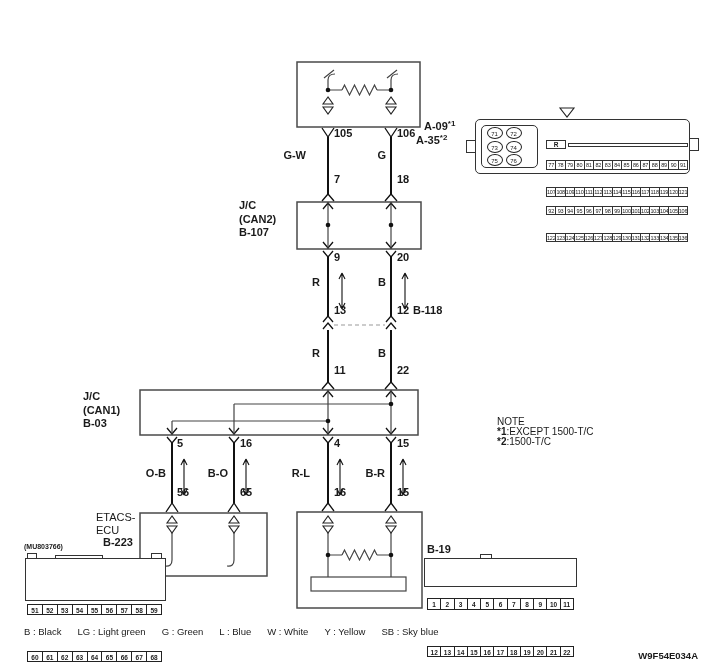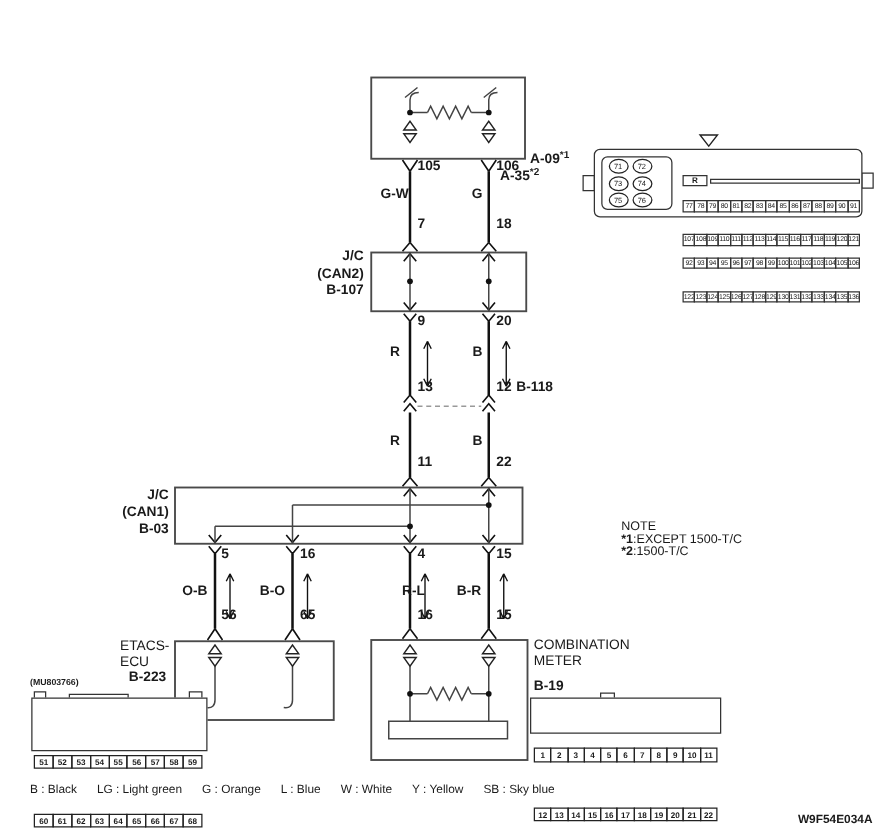--- a/index.html
+++ b/index.html
@@ -11,21 +11,21 @@
   .sym{fill:none;stroke:#111;stroke-width:1.3}
   .thin{fill:none;stroke:#444;stroke-width:1.2}
   .tri{fill:#fff;stroke:#222;stroke-width:1.1}
   .dotg circle{fill:#111;stroke:none}
   .dash{fill:none;stroke:#999;stroke-width:1.2;stroke-dasharray:4 3}
   .arr{fill:none;stroke:#111;stroke-width:1.1}
 
   .abs{position:absolute;white-space:pre}
   .b11{font-size:11px;font-weight:700}
   .ral{text-align:right}
-  .jc{position:absolute;width:52px;text-align:right}
+  .jc{position:absolute;width:52px;text-align:left}
   .jc-line{height:13.5px;font-size:11px;font-weight:700}
   .title-line{height:13px;font-size:11px}
   .sup{font-size:8px;vertical-align:4px;font-weight:700}
   .mu{font-size:7px;font-weight:700}
 
   .note{position:absolute;font-size:10px;line-height:9.5px}
   .note .nt{height:10px}
   .note .star{font-weight:700}
 
   .legend{position:absolute;font-size:9.5px}
@@ -89,25 +89,25 @@
     </g>
 
     <path class="dash" d="M334,325H385"></path>
 
     <path class="arr" d="M342,273V309 M342,273l-3,6M342,273l3,6 M342,309l-3,-6M342,309l3,-6 M405,273V309 M405,273l-3,6M405,273l3,6 M405,309l-3,-6M405,309l3,-6 M184,459V495 M184,459l-3,6M184,459l3,6 M184,495l-3,-6M184,495l3,-6 M246,459V495 M246,459l-3,6M246,459l3,6 M246,495l-3,-6M246,495l3,-6 M340,459V495 M340,459l-3,6M340,459l3,6 M340,495l-3,-6M340,495l3,-6 M403,459V495 M403,459l-3,6M403,459l3,6 M403,495l-3,-6M403,495l3,-6"></path>
 
     <path class="tri" d="M560,108h14l-7,9z"></path>
   </svg>
 
   <span class="abs b11" style="left:424px;top:119px"><span>A-09</span><span class="sup">*1</span></span>
-  <span class="abs b11" style="left:400px;top:133px"><span>A-35</span><span class="sup">*2</span></span>
+  <span class="abs b11" style="left:416px;top:133px"><span>A-35</span><span class="sup">*2</span></span>
 
   <span class="abs b11" style="left:334px;top:127px">105</span>
   <span class="abs b11" style="left:397px;top:127px">106</span>
-  <span class="abs b11 ral" style="left:300px;top:149px;width:27px">G-W</span>
+  <span class="abs b11 ral" style="left:279px;top:149px;width:27px">G-W</span>
   <span class="abs b11 ral" style="left:360px;top:149px;width:26px">G</span>
   <span class="abs b11" style="left:334px;top:173px">7</span>
   <span class="abs b11" style="left:397px;top:173px">18</span>
 
   <div class="jc" style="left:239px;top:199px">
       <div class="jc-line">J/C</div>
       <div class="jc-line">(CAN2)</div>
       <div class="jc-line">B-107</div>
     </div>
 
@@ -131,33 +131,32 @@
       <div class="jc-line">B-03</div>
     </div>
 
   <span class="abs b11" style="left:177px;top:437px">5</span>
   <span class="abs b11" style="left:240px;top:437px">16</span>
   <span class="abs b11" style="left:334px;top:437px">4</span>
   <span class="abs b11" style="left:397px;top:437px">15</span>
 
   <span class="abs b11 ral" style="left:140px;top:467px;width:26px">O-B</span>
   <span class="abs b11 ral" style="left:202px;top:467px;width:26px">B-O</span>
-  <span class="abs b11 ral" style="left:314px;top:467px;width:26px">R-L</span>
+  <span class="abs b11 ral" style="left:284px;top:467px;width:26px">R-L</span>
   <span class="abs b11 ral" style="left:359px;top:467px;width:26px">B-R</span>
 
   <span class="abs b11" style="left:177px;top:486px">56</span>
   <span class="abs b11" style="left:240px;top:486px">65</span>
   <span class="abs b11" style="left:334px;top:486px">16</span>
   <span class="abs b11" style="left:397px;top:486px">15</span>
 
   <div class="abs" style="left:96px;top:511px"><div class="title-line">ETACS-</div><div class="title-line">ECU</div></div>
   <span class="abs b11" style="left:103px;top:536px">B-223</span>
   <span class="abs mu" style="left:24px;top:543px">(MU803766)</span>
 
-  <div class="abs" style="left:427px;top:510px"><div class="title-line">COMBINATION</div><div class="title-line">METER</div></div>
   <span class="abs b11" style="left:427px;top:543px">B-19</span>
 
   <div class="note" style="left:497px;top:417px">
     <div class="nt">NOTE</div>
     <div class="nt"><span class="star">*1</span><span>:EXCEPT 1500-T/C</span></div>
     <div class="nt"><span class="star">*2</span><span>:1500-T/C</span></div>
   </div>
 
   <div>
     <div class="tab" style="left:466px;top:140px;width:10px;height:13px"></div>
@@ -202,21 +201,21 @@
     <div class="abs" style="left:427px;top:562px;width:147px">
       <div class="crow"><div class="bcell">1</div><div class="bcell">2</div><div class="bcell">3</div><div class="bcell">4</div><div class="bcell">5</div><div class="bcell">6</div><div class="bcell">7</div><div class="bcell">8</div><div class="bcell">9</div><div class="bcell">10</div><div class="bcell">11</div></div>
       <div class="crow"><div class="bcell">12</div><div class="bcell">13</div><div class="bcell">14</div><div class="bcell">15</div><div class="bcell">16</div><div class="bcell">17</div><div class="bcell">18</div><div class="bcell">19</div><div class="bcell">20</div><div class="bcell">21</div><div class="bcell">22</div></div>
     </div>
   </div>
 
   <div class="legend" style="left:24px;top:626px">
     <div class="legend-row">
         <div class="legend-item">B : Black</div>
         <div class="legend-item">LG : Light green</div>
-        <div class="legend-item">G : Orange</div>
+        <div class="legend-item">G : Green</div>
         <div class="legend-item">L : Blue</div>
         <div class="legend-item">W : White</div>
         <div class="legend-item">Y : Yellow</div>
         <div class="legend-item">SB : Sky blue</div>
       </div>
   </div>
   <span class="abs doc ral" style="left:630px;top:650px;width:68px">W9F54E034A</span>
 
 </div>
 

